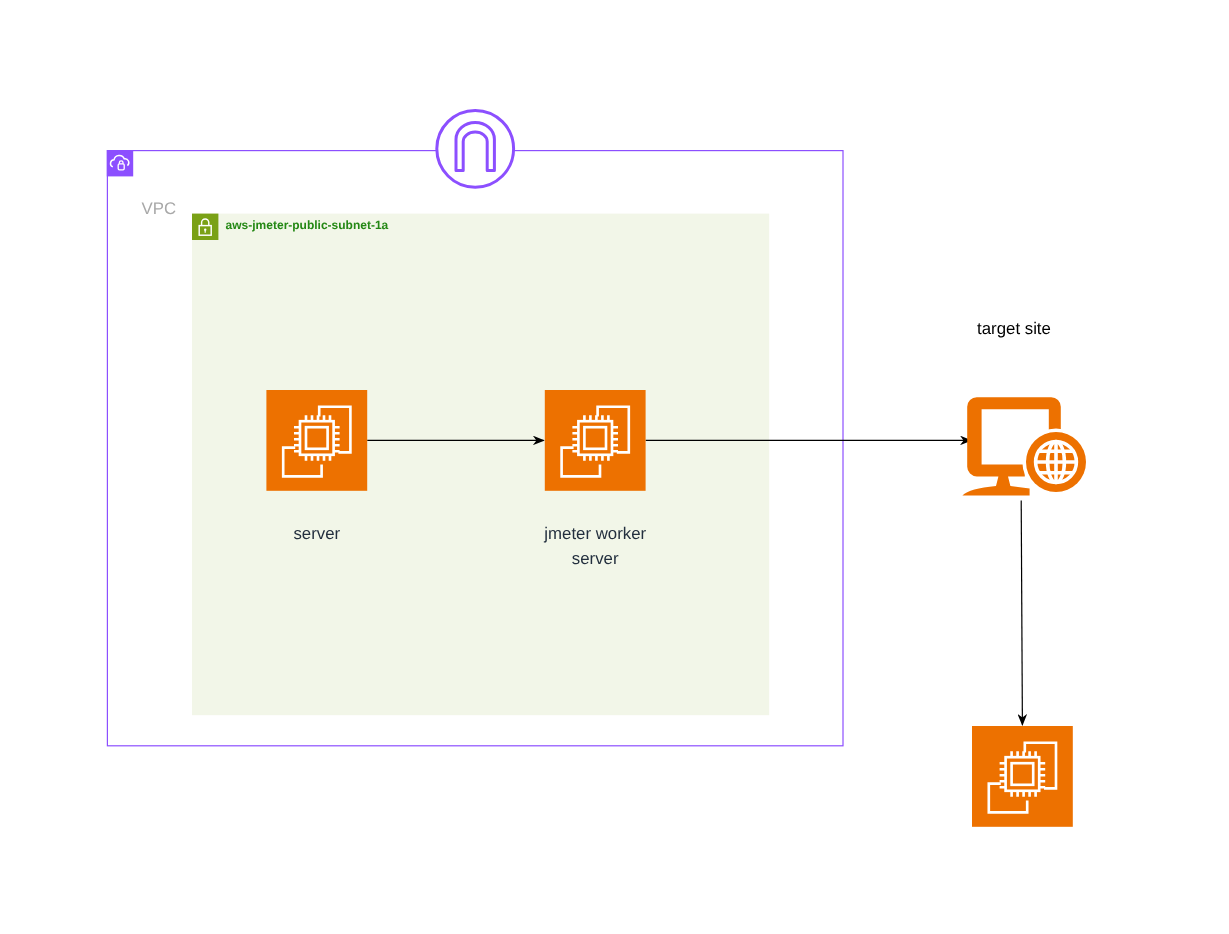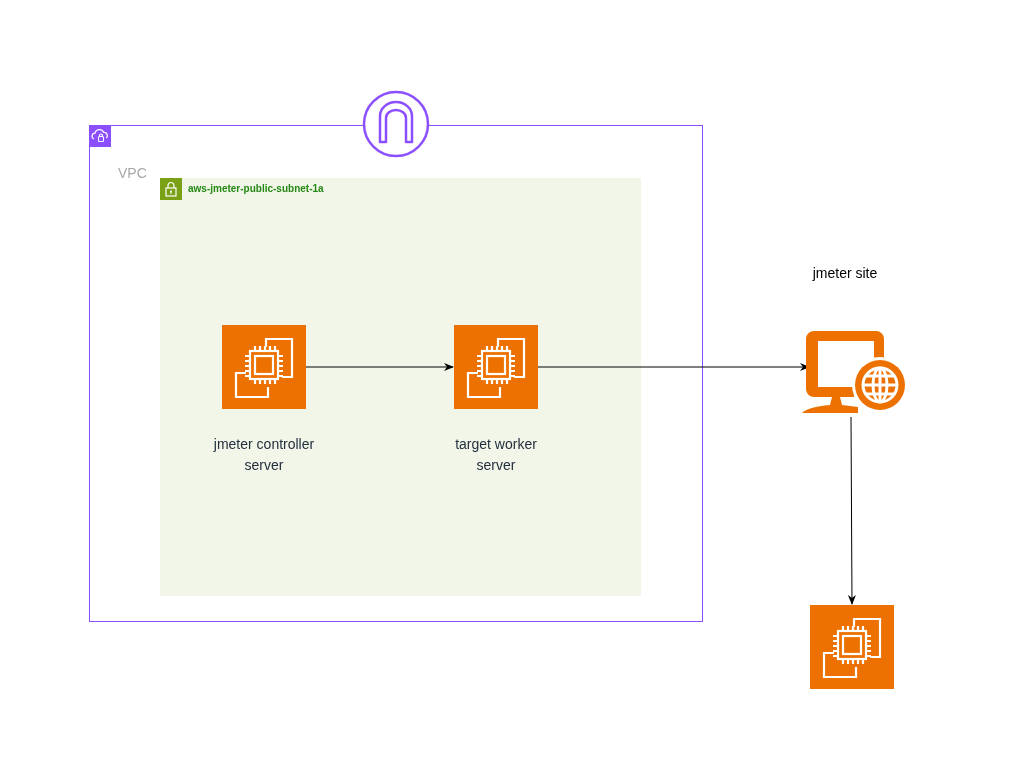--- a/index.html
+++ b/index.html
@@ -70,41 +70,40 @@
     <g fill="none" stroke="#fff" stroke-width="2.2">
       <path d="M44 22 V14 H70 V52 H60"></path>
       <path d="M24 48 H14 V72 H46 V62"></path>
       <rect x="28" y="26" width="28" height="28"></rect>
       <rect x="33" y="31" width="18" height="18"></rect>
       <path d="M33 26v-5M38 26v-5M43 26v-5M48 26v-5M53 26v-5 M33 54v5M38 54v5M43 54v5M48 54v5M53 54v5 M28 31h-5M28 36h-5M28 41h-5M28 46h-5M28 51h-5 M56 31h5M56 36h5M56 41h5M56 46h5M56 51h5"></path>
     </g>
   </svg>
 </div>
 <div id="label-controller" class="abs node-label">
-  <div>jmeter controller</div>
   <div>server</div>
 </div>
 
 <div id="ec2-worker" class="abs ec2">
   <svg width="84" height="84" viewBox="0 0 84 84">
     <g fill="none" stroke="#fff" stroke-width="2.2">
       <path d="M44 22 V14 H70 V52 H60"></path>
       <path d="M24 48 H14 V72 H46 V62"></path>
       <rect x="28" y="26" width="28" height="28"></rect>
       <rect x="33" y="31" width="18" height="18"></rect>
       <path d="M33 26v-5M38 26v-5M43 26v-5M48 26v-5M53 26v-5 M33 54v5M38 54v5M43 54v5M48 54v5M53 54v5 M28 31h-5M28 36h-5M28 41h-5M28 46h-5M28 51h-5 M56 31h5M56 36h5M56 41h5M56 46h5M56 51h5"></path>
     </g>
   </svg>
 </div>
 <div id="label-worker" class="abs node-label">
-  <div>target worker</div>
+  <div>jmeter worker</div>
   <div>server</div>
 </div>
 
-<div id="label-target" class="abs">jmeter site</div>
+<div id="label-target" class="abs">target site</div>
 <div id="target-icon" class="abs">
   <svg width="112" height="92" viewBox="0 0 112 92">
     <path d="M8 6 H76 a8 8 0 0 1 8 8 V34 H74 V16 H18 V62 H54 V72 H40 L42 80 L58 82 V88 H2 Q8 82 30 80 L32 72 H14 a8 8 0 0 1 -8 -8 V14 a8 8 0 0 1 8 -8 Z" fill="#ed7100"></path>
     <circle cx="80" cy="60" r="28" fill="#ffffff"></circle>
     <circle cx="80" cy="60" r="25" fill="#ed7100"></circle>
     <g fill="none" stroke="#fff" stroke-width="3">
       <circle cx="80" cy="60" r="17"></circle>
       <ellipse cx="80" cy="60" rx="7" ry="17"></ellipse>
       <line x1="80" y1="43" x2="80" y2="77"></line>
       <line x1="63" y1="60" x2="97" y2="60"></line>

